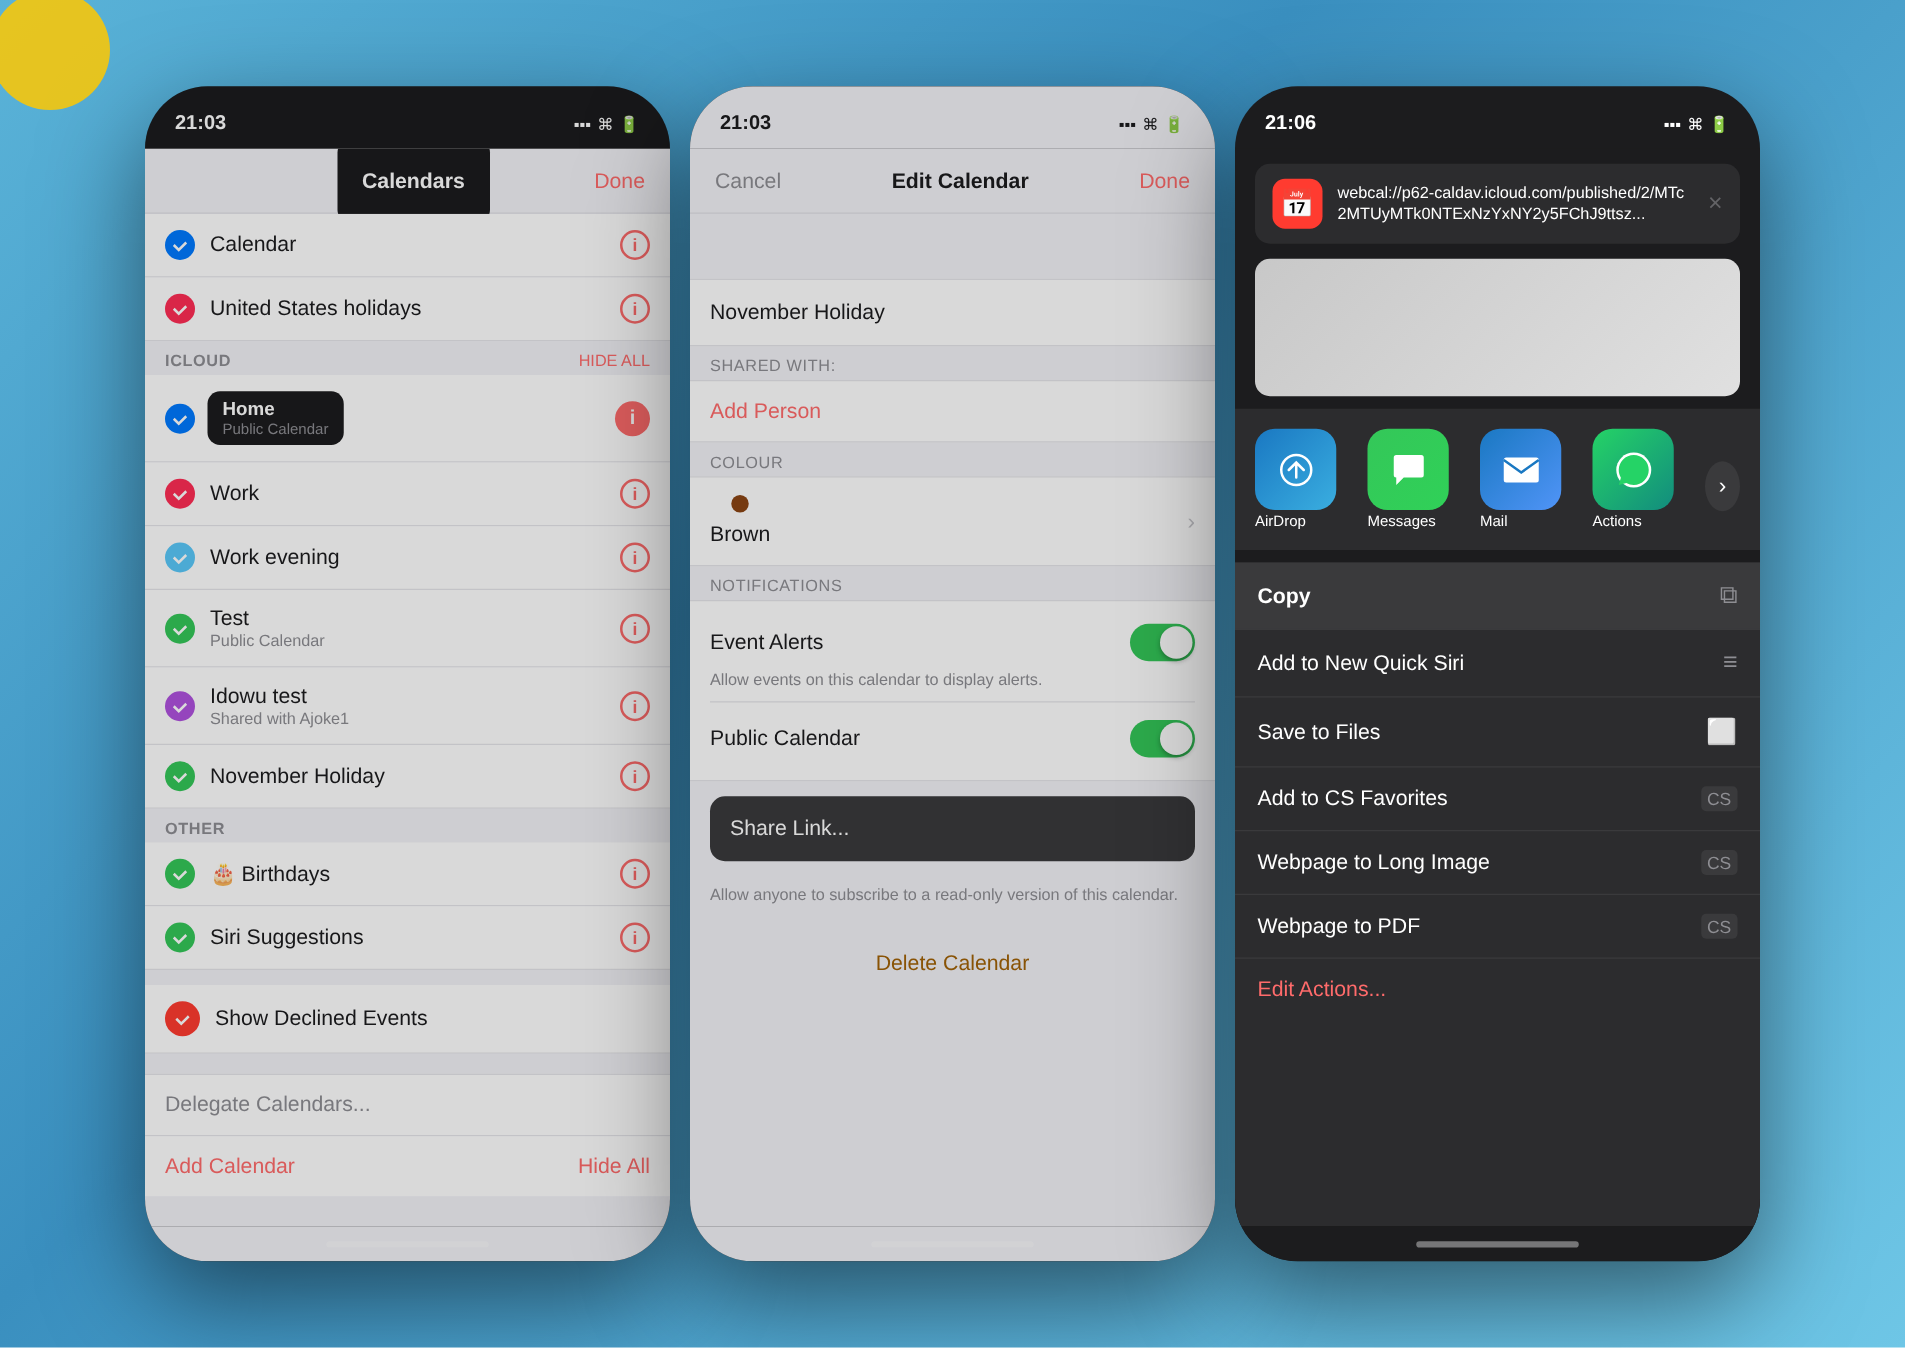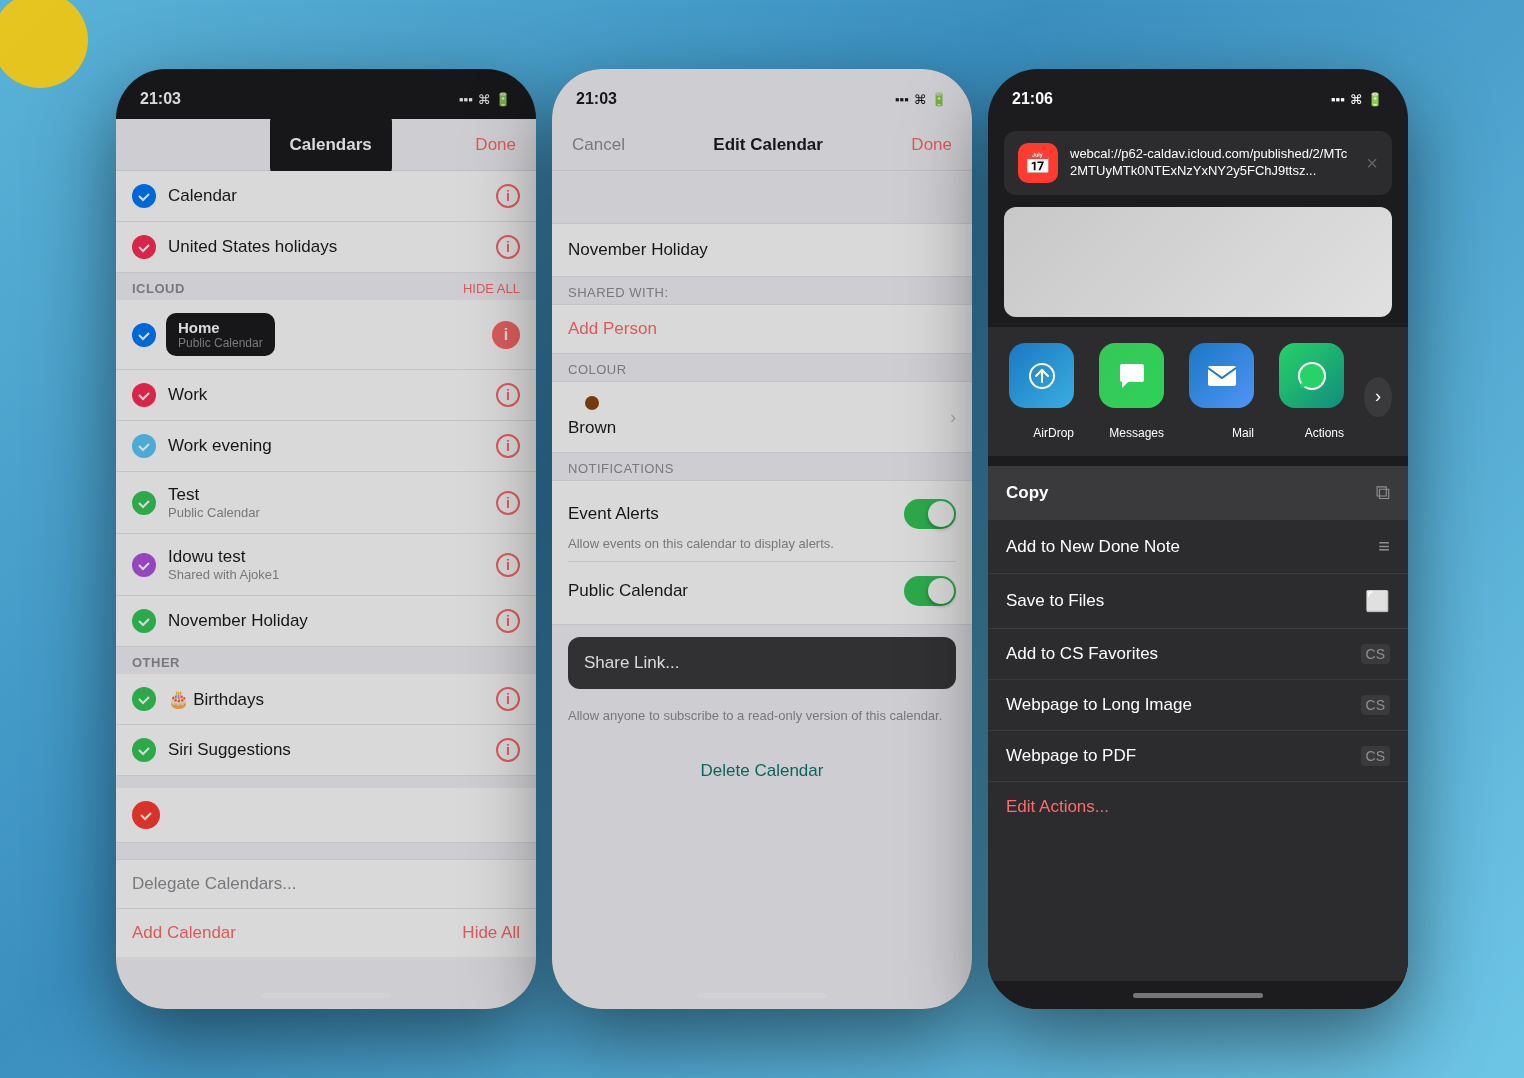--- a/index.html
+++ b/index.html
@@ -436,21 +436,21 @@
       line-height: 1.4;
     }
 
     .delete-cal-btn {
       text-align: center;
       padding: 16px;
       margin: 20px 0;
     }
 
     .delete-cal-text {
-      color: #0f766e;
+      color: #a16207;
       font-size: 17px;
     }
 
     
     .phone3-screen {
       background: #1c1c1e;
     }
 
     .share-url-bar {
       background: #2c2c2e;
@@ -504,22 +504,22 @@
       padding: 16px;
       display: flex;
       gap: 20px;
       align-items: flex-start;
       overflow-x: auto;
     }
 
     .share-app-item {
       display: flex;
       flex-direction: column;
-      align-items: flex-end;
-      gap: 18px;
+      align-items: flex-start;
+      gap: 2px;
       min-width: 70px;
     }
 
     .share-app-icon {
       width: 65px;
       height: 65px;
       border-radius: 16px;
       display: flex;
       align-items: center;
       justify-content: center;
@@ -782,20 +782,21 @@
         </div>
 
         <div style="height:12px; background:#f2f2f7;"></div>
 
         <div class="declined-row">
           <div class="declined-icon">
             <svg viewBox="0 0 14 14" width="14" height="14" fill="white">
                 <path d="M2 7l4 4 6-6" stroke="white" stroke-width="2" fill="none"></path>
               </svg>
           </div>
+          <span class="cal-label">Show Declined Events</span>
         </div>
 
         <div style="height:16px; background:#f2f2f7;"></div>
 
         <div style="background:#fff; padding:14px 16px; border-top:1px solid #e5e5ea; border-bottom:1px solid #e5e5ea;">
           <span class="delegate-text" style="padding:0; background:none; border:none; color:#8e8e93; font-size:17px;">Delegate Calendars...</span>
         </div>
 
         <div class="bottom-row">
           <span class="bottom-btn-red">Add Calendar</span>
@@ -952,21 +953,21 @@
       </div>
 
       <div class="share-actions">
 
         <div class="share-action-row" style="background:#3a3a3c;">
           <span class="share-action-text copy-text">Copy</span>
           <span class="share-action-icon">⧉</span>
         </div>
 
         <div class="share-action-row">
-          <span class="share-action-text">Add to New Done Note</span>
+          <span class="share-action-text">Add to New Quick Siri</span>
           <span class="share-action-icon">≡</span>
         </div>
 
         <div class="share-action-row">
           <span class="share-action-text">Save to Files</span>
           <span class="share-action-icon">⬜</span>
         </div>
 
         <div class="share-action-row">
           <span class="share-action-text">Add to CS Favorites</span>

